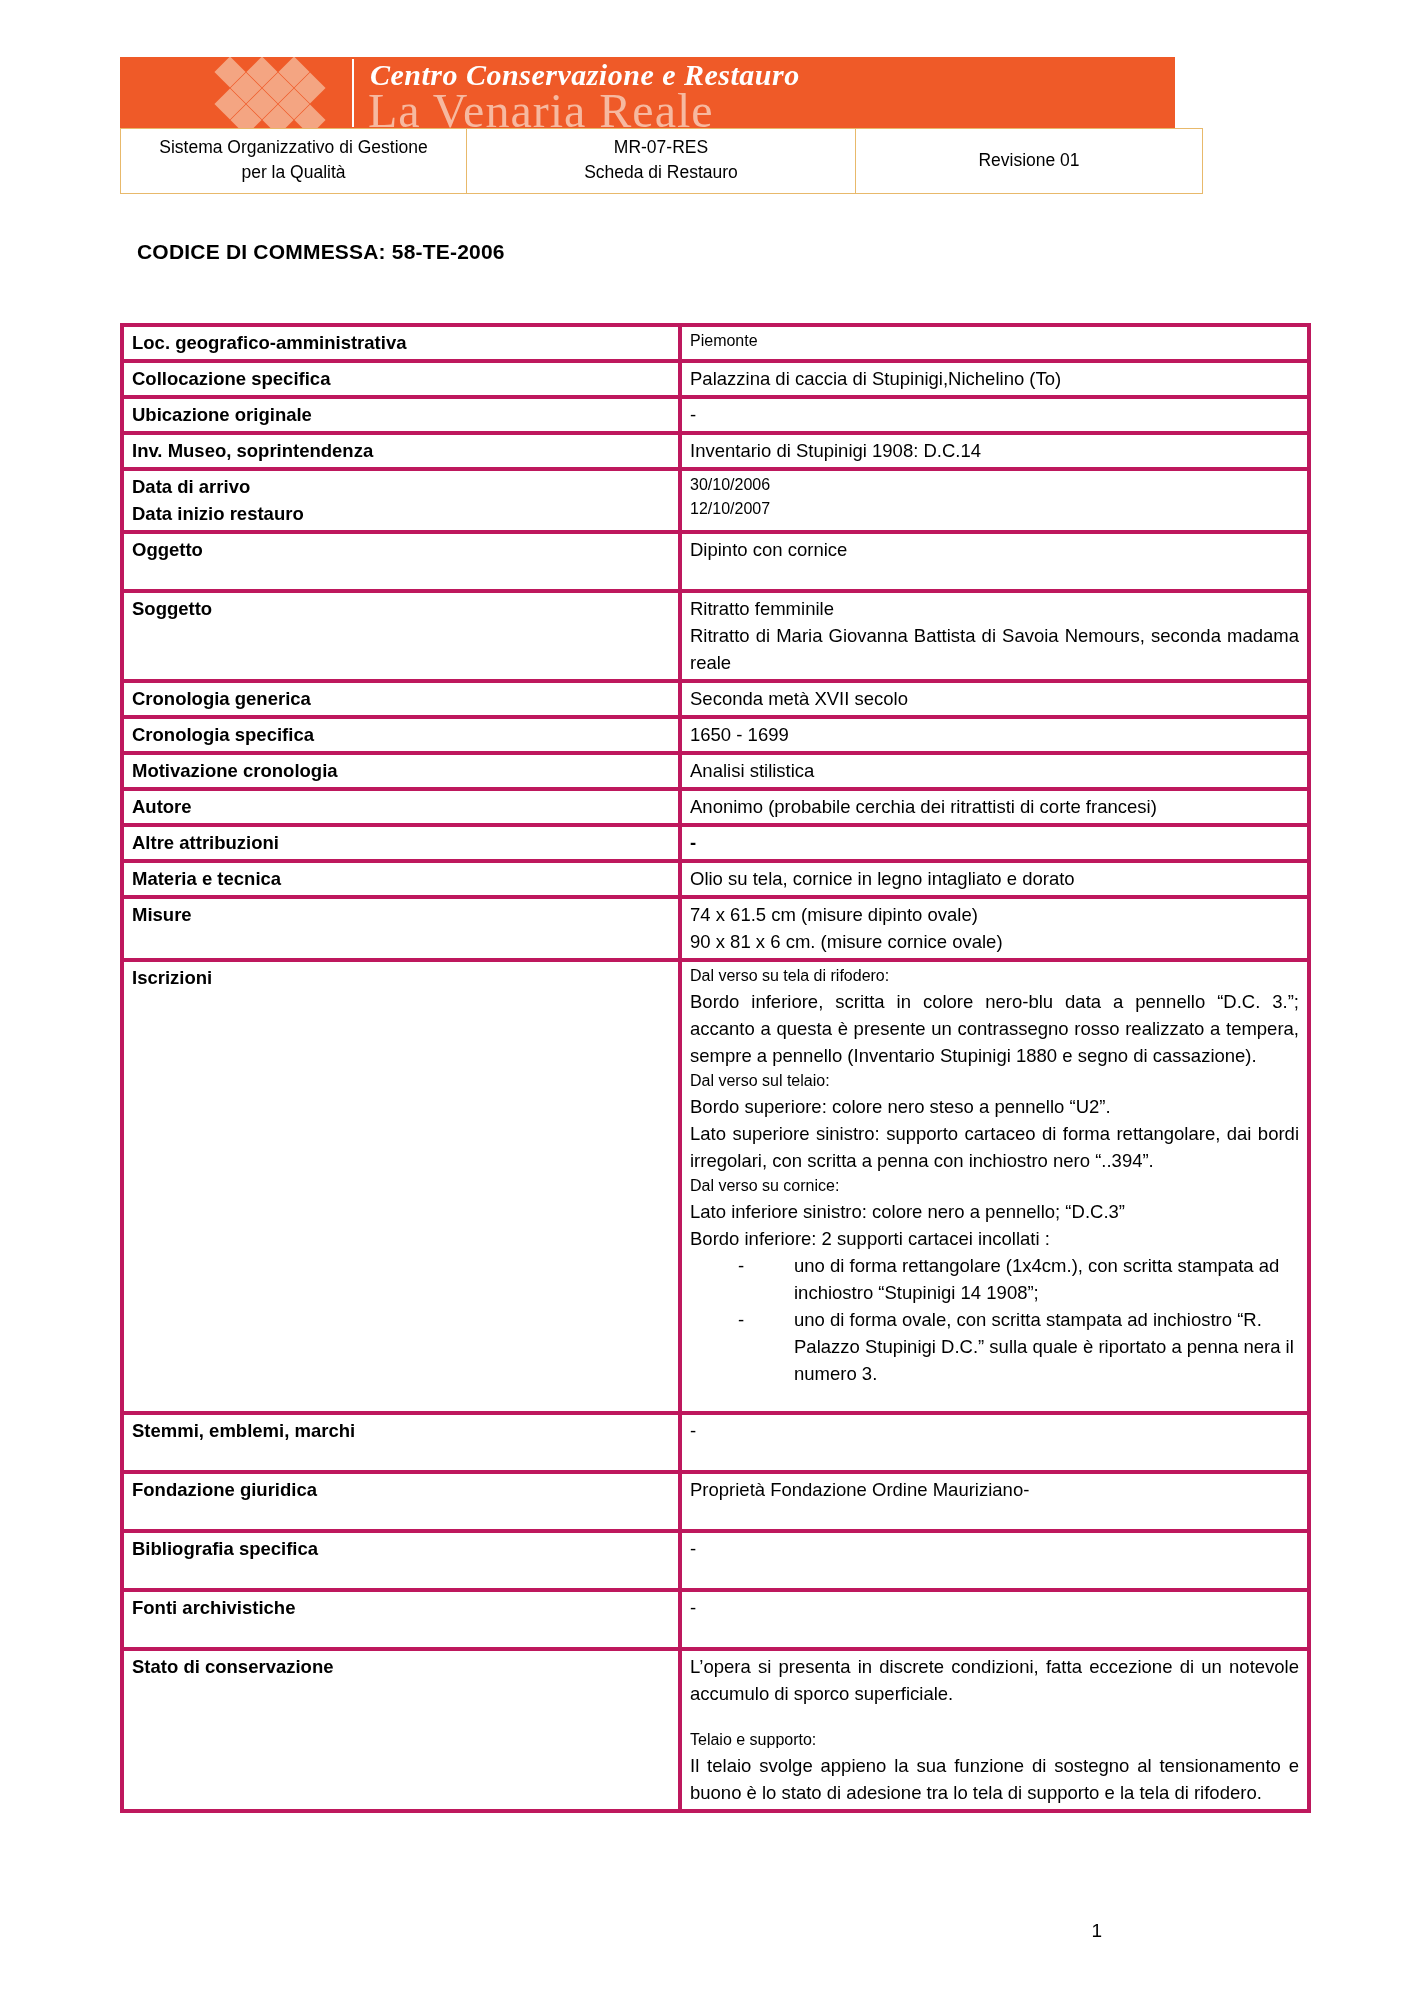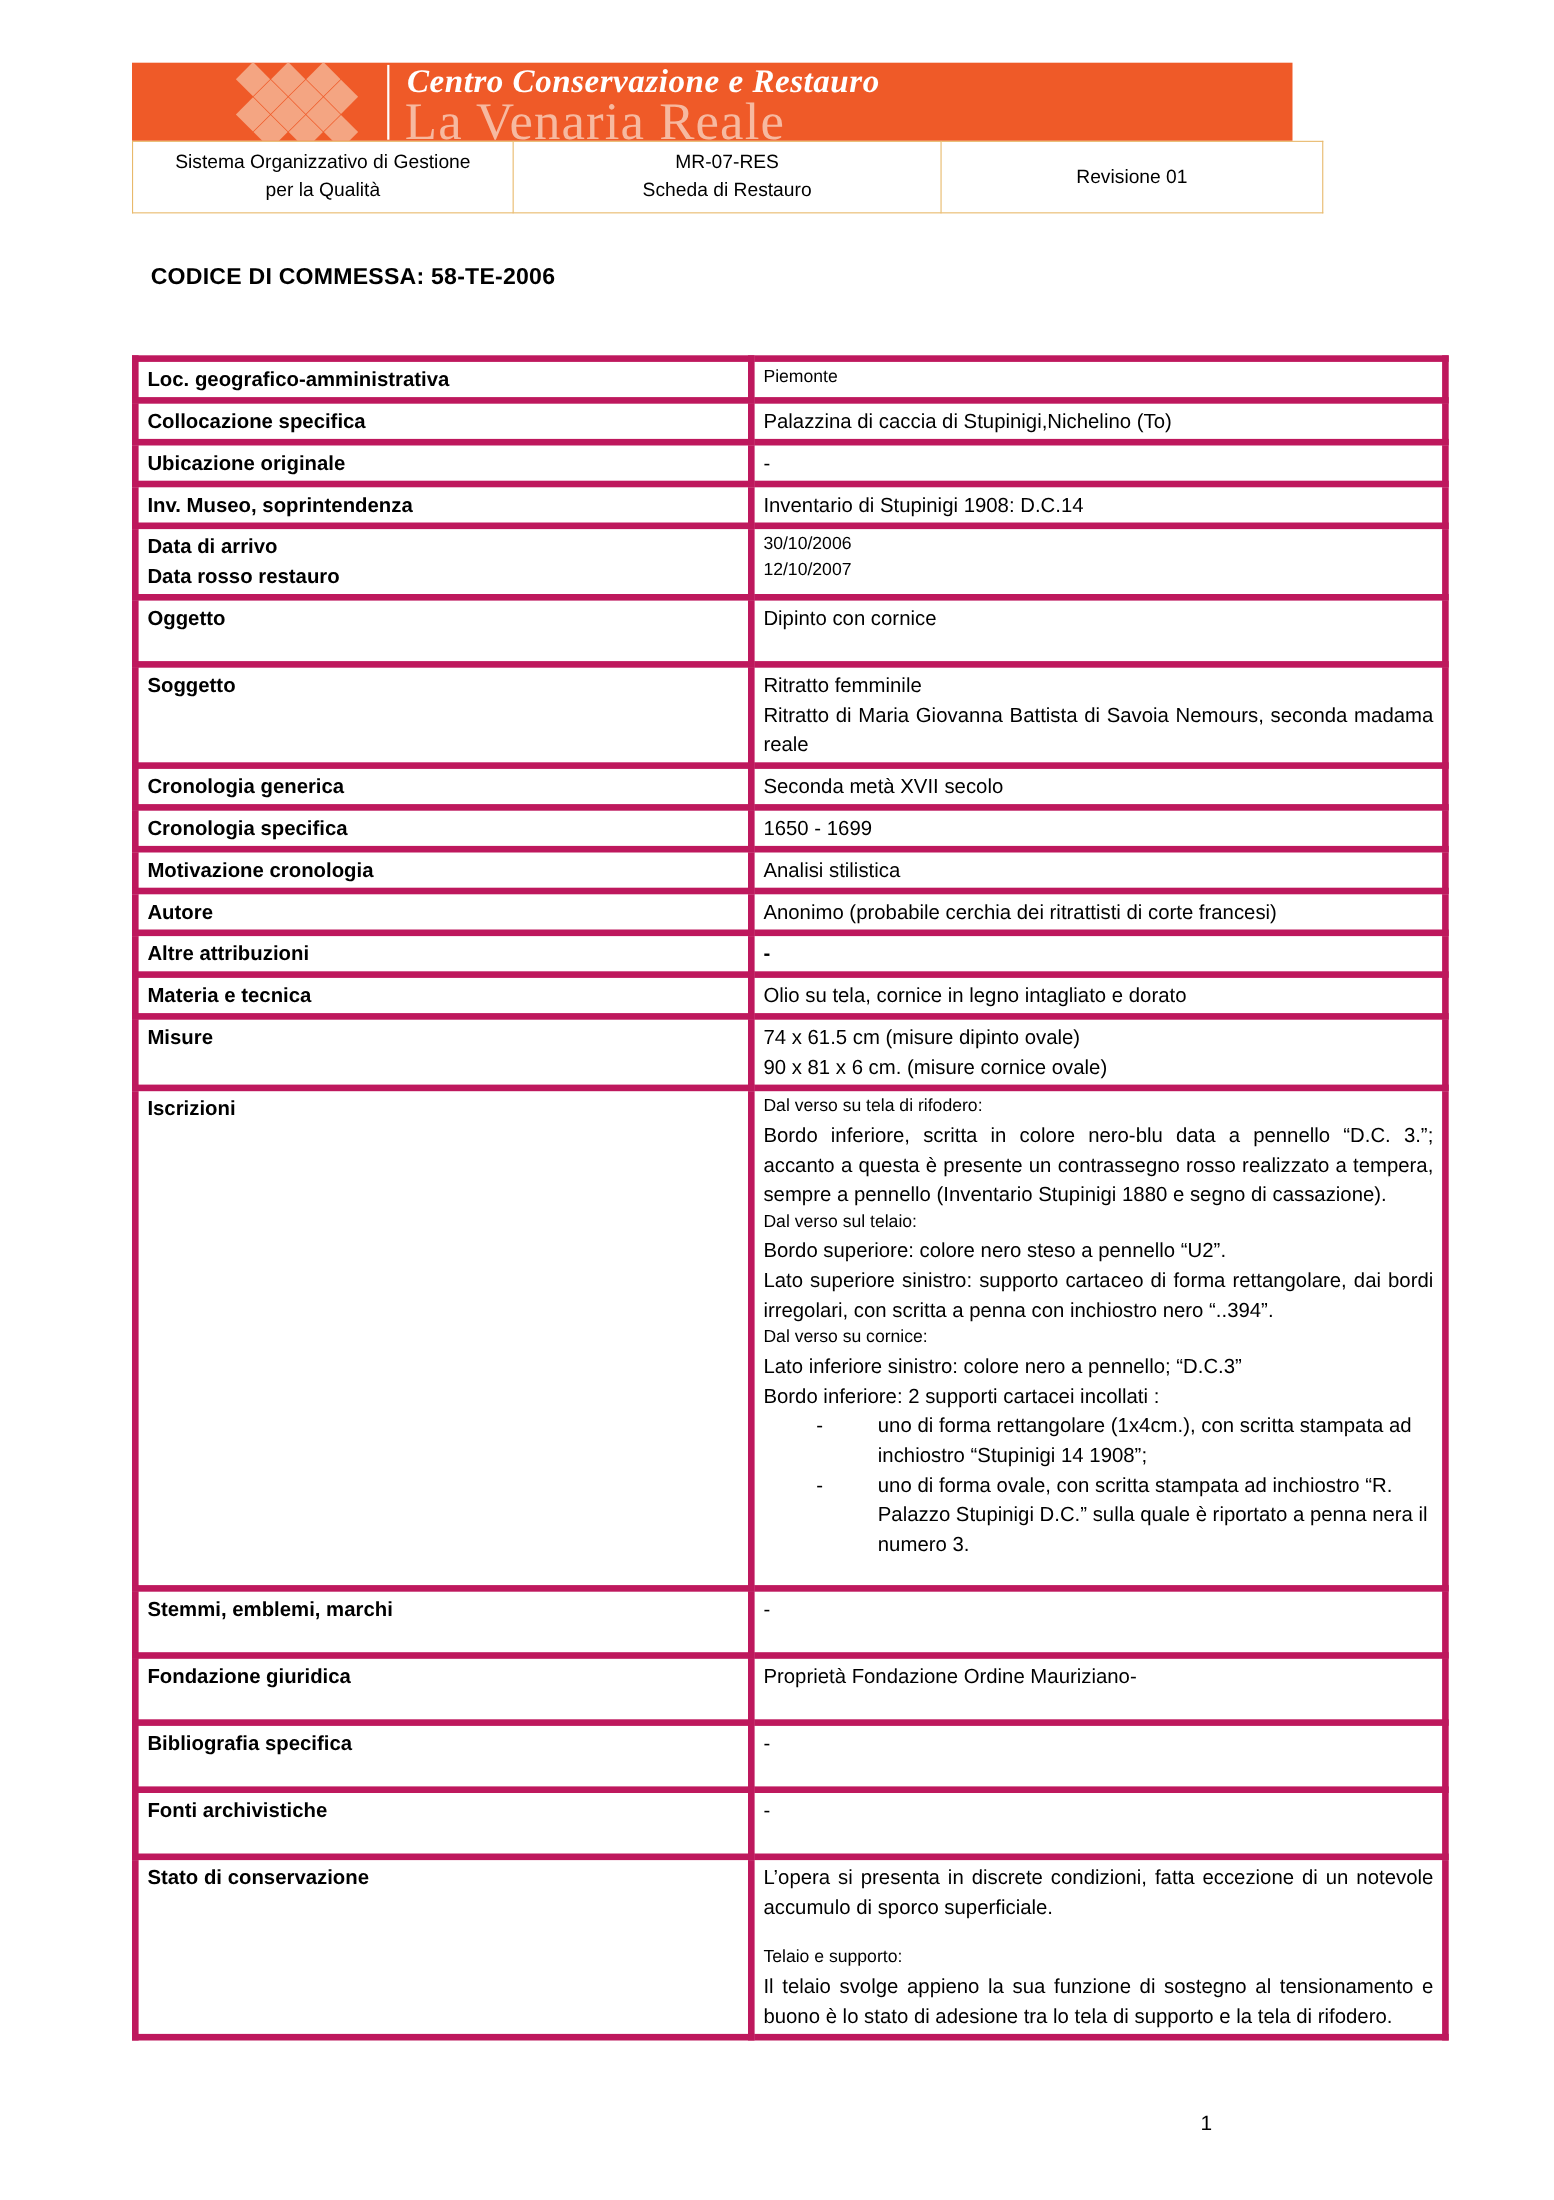--- a/index.html
+++ b/index.html
@@ -116,21 +116,21 @@
   
   .main-table {
     position: absolute;
     left: 120px;
     top: 323px;
     width: 1147px;
     border-collapse: collapse;
     table-layout: fixed;
   }
   .main-table td {
-    border: 6px solid #be185d;
+    border: 4px solid #be185d;
     vertical-align: top;
     padding: 2px 8px 3px 8px;
   }
   .col-label { width: 538px; }
   .col-value { width: 609px; margin-top: 40px; }
 
   .lbl {
     font-size: 18.5px;
     font-weight: bold;
     line-height: 27px;
@@ -257,21 +257,21 @@
             <div class="lbl">Inv. Museo, soprintendenza</div>
           </td>
       <td class="col-value">
             <div class="val">Inventario di Stupinigi 1908: D.C.14</div>
           </td>
     </tr>
 
     <tr>
       <td class="col-label">
         <div class="lbl">Data di arrivo</div>
-        <div class="lbl">Data rosso restauro</div>
+        <div class="lbl">Data inizio restauro</div>
       </td>
       <td class="col-value">
         <div class="val small">30/10/2006</div>
         <div class="val small">12/10/2007</div>
       </td>
     </tr>
 
     <tr>
       <td class="col-label">
             <div class="lbl pad-tall">Oggetto</div>

